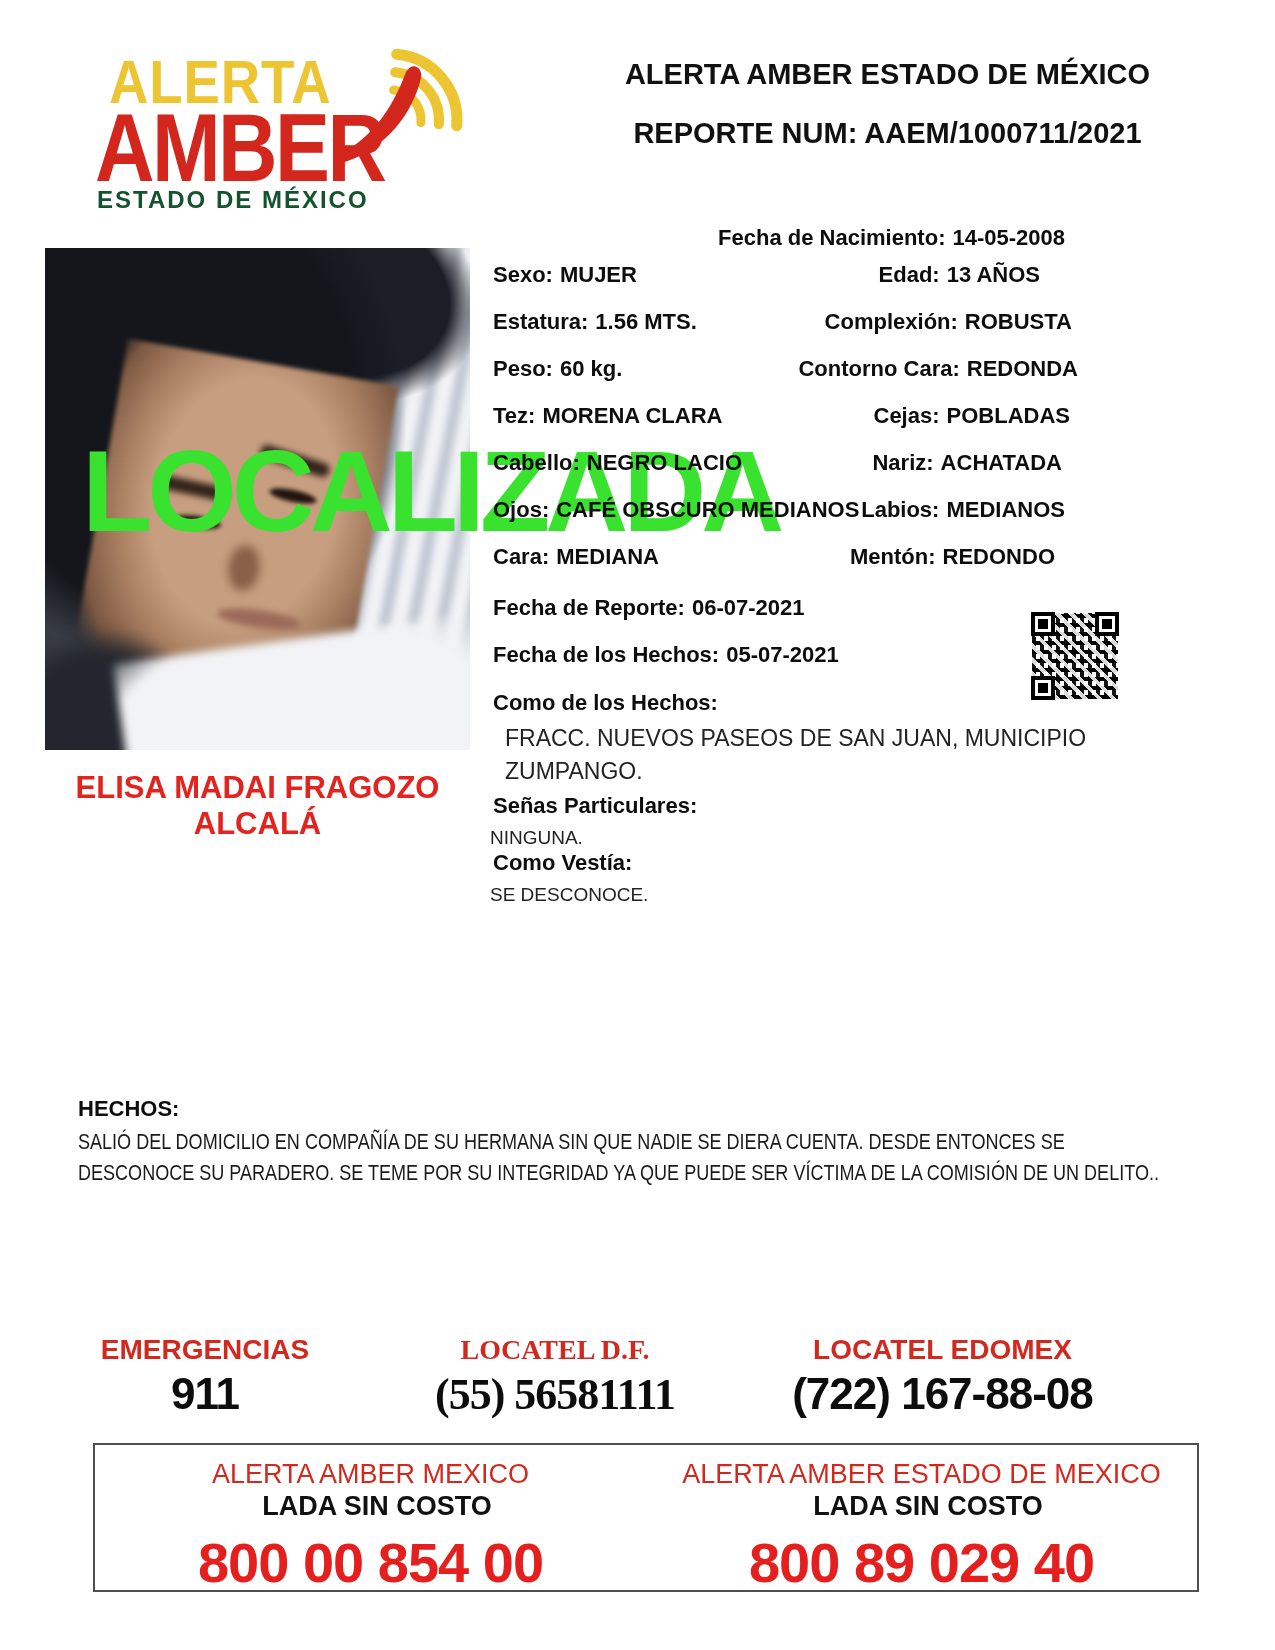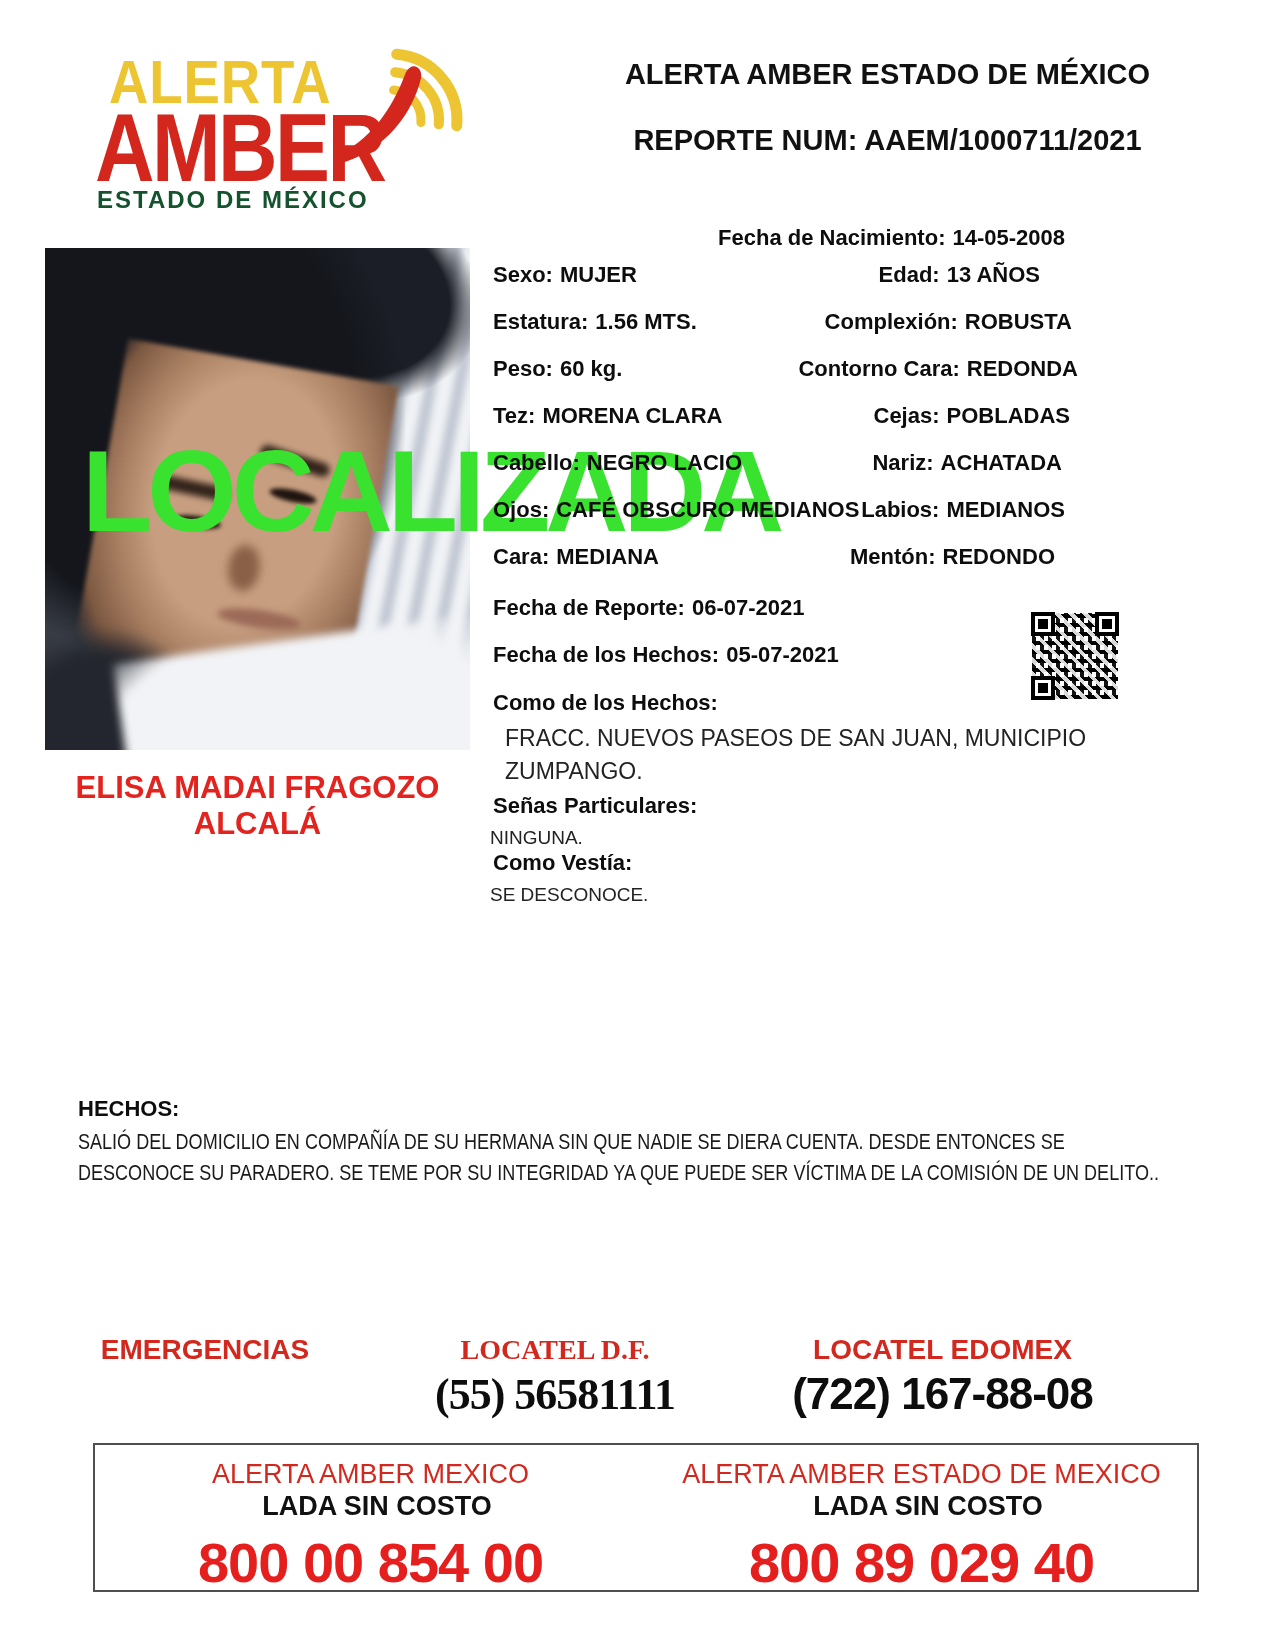--- a/index.html
+++ b/index.html
@@ -9,21 +9,21 @@
   
   .logo { position:absolute; left:95px; top:40px; width:400px; height:175px; }
   .logo-alerta { position:absolute; left:14px; top:6px; font-size:62px; font-weight:800; color:#edc431; transform:scaleX(0.88); transform-origin:left top; letter-spacing:1px; }
   .logo-amber { position:absolute; left:0px; top:52px; font-size:97px; font-weight:800; color:#d3271d; transform:scaleX(0.85); transform-origin:left top; letter-spacing:-3px; }
   .logo-estado { position:absolute; left:2px; top:146px; font-size:24px; font-weight:bold; color:#14532d; letter-spacing:2px; }
   .logo-swoosh { position:absolute; left:238px; top:8px; }
 
   
   .doc-header { position:absolute; left:600px; top:58px; width:575px; text-align:center; }
   .doc-title { font-size:29px; font-weight:bold; color:#111; }
-  .doc-report { font-size:29px; font-weight:bold; color:#111; margin-top:33px; }
+  .doc-report { font-size:29px; font-weight:bold; color:#111; margin-top:26px; }
 
   
   .photo { position:absolute; left:45px; top:248px; width:425px; height:502px; overflow:hidden; z-index:1;
            background:linear-gradient(100deg,#2a2d36 0%,#4d525c 35%,#9ba0aa 58%,#d4d7dd 78%,#e9ebef 100%); }
   .ph-curtain { position:absolute; right:-25px; top:-15px; width:210px; height:430px;
                 background:repeating-linear-gradient(98deg,#f0f2f5 0 16px,#c3c9d4 16px 28px); filter:blur(3px); transform:rotate(3deg); }
   .ph-hair { position:absolute; left:-70px; top:-95px; width:440px; height:530px;
              background:radial-gradient(ellipse at 45% 45%, #14161c 0 55%, rgba(20,22,28,0) 69%); transform:rotate(-14deg); }
   .ph-hair2 { position:absolute; left:150px; top:-70px; width:300px; height:230px;
               background:radial-gradient(ellipse, #1b1e26 0 50%, rgba(27,30,38,0) 66%); transform:rotate(16deg); }
@@ -187,20 +187,21 @@
   <div class="sec-label" style="top:793px">Señas Particulares:</div>
   <div class="sec-value small" style="top:821px">NINGUNA.</div>
   <div class="sec-label" style="top:850px">Como Vestía:</div>
   <div class="sec-value small" style="top:878px">SE DESCONOCE.</div>
 
   <div class="hechos-label">HECHOS:</div>
   <div class="hechos-text">SALIÓ DEL DOMICILIO EN COMPAÑÍA DE SU HERMANA SIN QUE NADIE SE DIERA CUENTA. DESDE ENTONCES SE DESCONOCE SU PARADERO. SE TEME POR SU INTEGRIDAD YA QUE PUEDE SER VÍCTIMA DE LA COMISIÓN DE UN DELITO..</div>
 
   <div class="phone-col pc1">
     <div class="plabel">EMERGENCIAS</div>
+    <div class="pnumber">911</div>
   </div>
   <div class="phone-col pc2">
     <div class="plabel">LOCATEL D.F.</div>
     <div class="pnumber">(55) 56581111</div>
   </div>
   <div class="phone-col pc3">
     <div class="plabel">LOCATEL EDOMEX</div>
     <div class="pnumber">(722) 167-88-08</div>
   </div>
 

